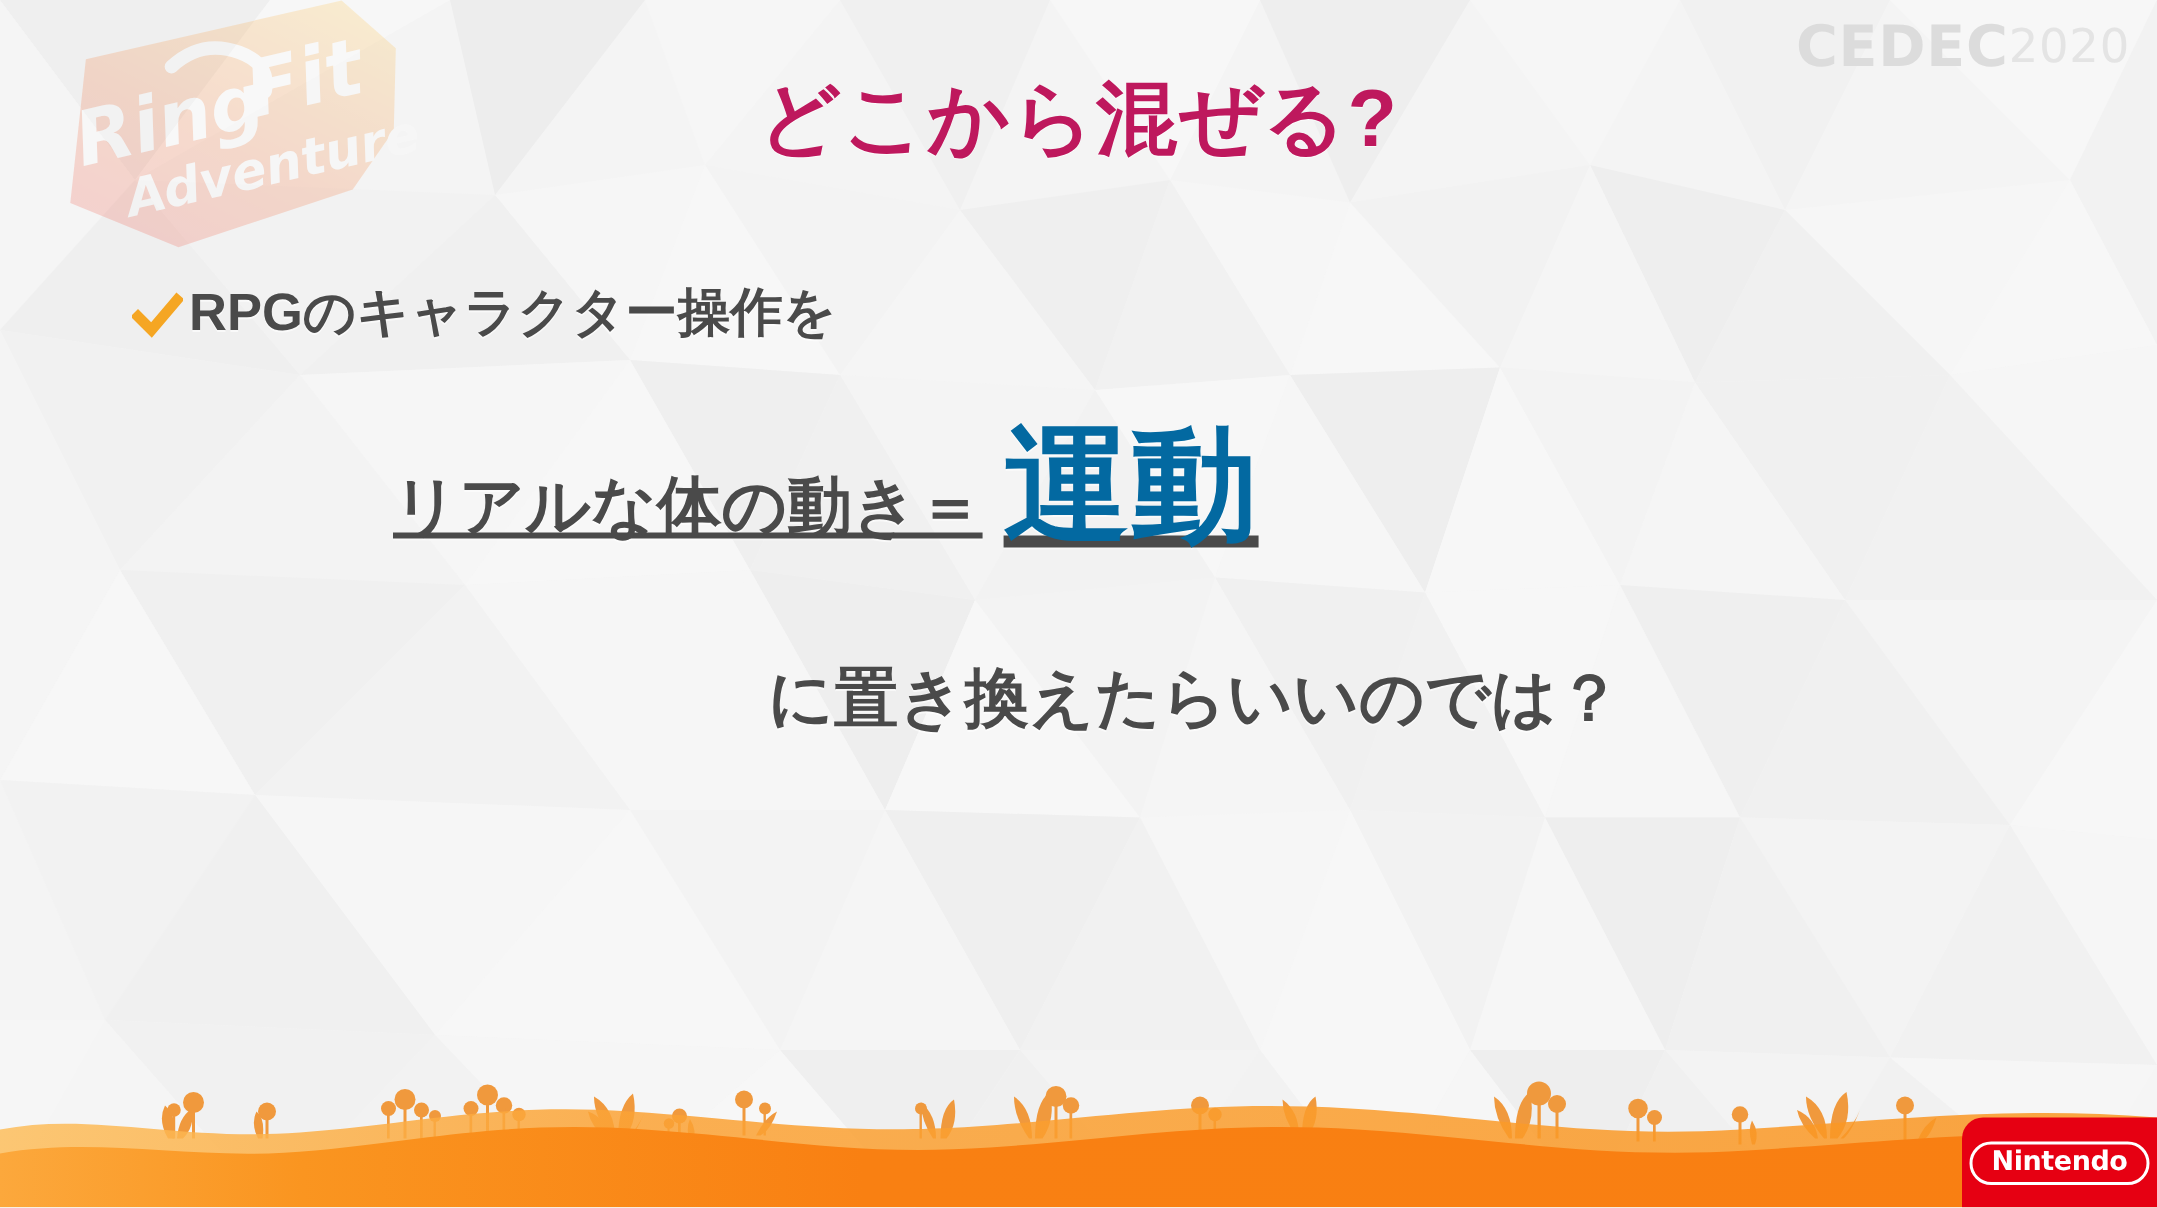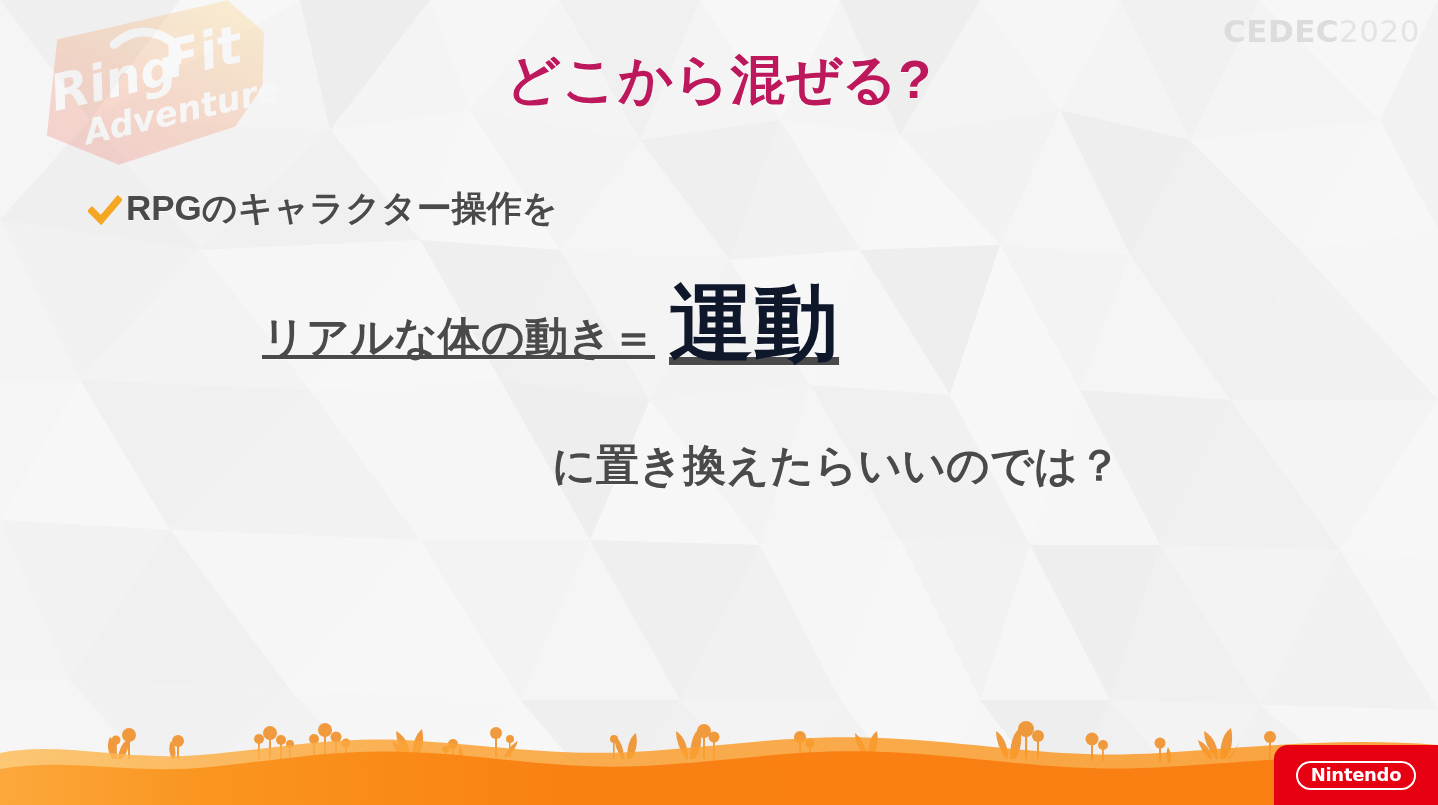--- a/index.html
+++ b/index.html
@@ -47,21 +47,21 @@
     position: absolute;
     right: 18px;
     top: 14px;
     height: 34px;
     display: flex;
     align-items: center;
     gap: 0px;
     user-select: none;
   }
   .cedec-logo .cedec-mark {
-    font-size: 31px;
+    font-size: 38px;
     font-weight: 700;
     letter-spacing: 0.5px;
     color: #dcdcdc;
     line-height: 1;
     font-family: "DejaVu Sans", sans-serif;
   }
   .cedec-logo .cedec-year {
     font-size: 31px;
     font-weight: 400;
     letter-spacing: 0.5px;
@@ -117,47 +117,46 @@
     font-size: 43px;
     display: flex;
     align-items: baseline;
     text-decoration: underline;
   }
   .line-2 .emphasis {
     font-size: 84px;
     line-height: 0.9;
     margin-left: 14px;
     letter-spacing: 1px;
-    color: #0f172a;
+    color: #0369a1;
   }
 
   .line-3 {
     left: 512px;
     top: 437px;
     font-size: 43px;
-    margin-left: 40px;
   }
 
   
   .ground {
     position: absolute;
     left: 0;
     bottom: 0;
     width: 100%;
     height: 110px;
     pointer-events: none;
   }
   .ground svg { width: 100%; height: 100%; display: block; }
 
   
   .nintendo-badge {
     position: absolute;
     right: 0;
     bottom: 0;
-    width: 164px;
+    width: 130px;
     height: 60px;
     background: #e60012;
     border-top-left-radius: 14px;
     display: flex;
     align-items: center;
     justify-content: center;
   }
   .nintendo-oval {
     border: 2.5px solid #ffffff;
     border-radius: 999px;

